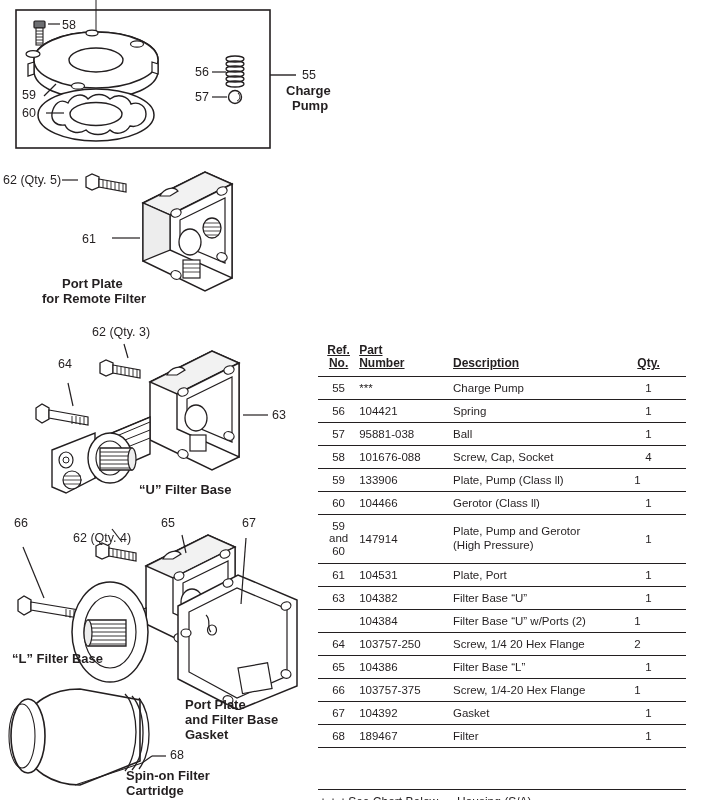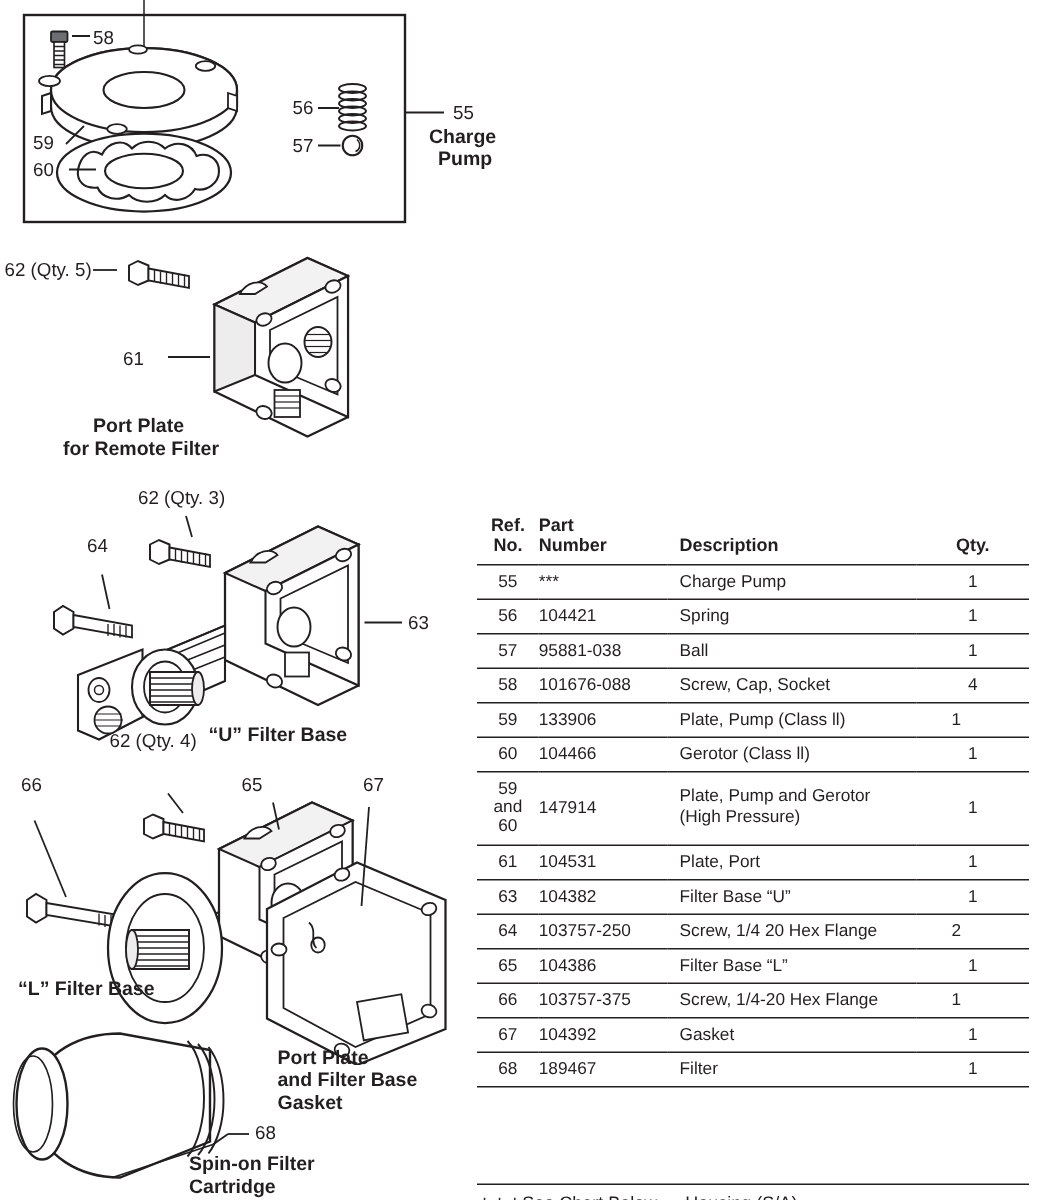--- a/index.html
+++ b/index.html
@@ -11,21 +11,21 @@
   .bold{font-weight:bold;}
   .ctr{text-align:left;}
 
   
   #parts-table{position:absolute;left:318px;top:340px;width:368px;}
   table.pt{border-collapse:collapse;width:368px;font-size:11.5px;}
   table.pt th,table.pt td{padding:0;border:0;vertical-align:middle;}
   table.pt thead th{
      font-weight:bold;font-size:12px;line-height:1.12;
      padding-bottom:5px;padding-top:4px;vertical-align:top;}
-  .th-top{border-top:2px solid #231f20;}
+  .th-top{border-top:2px solid #231f20;text-decoration:underline;}
   tbody tr{border-top:1.2px solid #231f20;}
   tbody td{height:22px;}
   .c-ref{width:44px;text-align:center;}
   .c-part{width:92px;text-align:left;}
   .c-desc{width:172px;text-align:left;padding-left:8px!important;}
   .c-qty{width:60px;text-align:center;}
   .qty-l{padding-right:22px!important;}
   .qty-r{padding-right:0!important;}
   .tall td{height:48px;}
   .ref-stack{line-height:1.12;}
@@ -314,21 +314,21 @@
     <ellipse cx="228" cy="180" rx="5" ry="4.2" fill="#fff" stroke="#231f20" stroke-width="1.2" transform="rotate(20 228 180)"></ellipse>
     <ellipse cx="186" cy="113" rx="5" ry="4" fill="#fff" stroke="#231f20" stroke-width="1.2"></ellipse>
     <ellipse cx="212" cy="110" rx="4.5" ry="5" fill="#fff" stroke="#231f20" stroke-width="1.2"></ellipse>
     <path d="M206 95 C212 100 206 108 211 112" fill="none" stroke="#231f20" stroke-width="1.2"></path>
     <rect x="238" y="148" width="30" height="26" fill="#ffffff" stroke="#231f20" stroke-width="1.2" transform="rotate(-10 238 148)"></rect>
   </g>
   <path d="M246 18 L241 84" stroke="#231f20" stroke-width="1.2" fill="none"></path>
 </svg>
 </div>
 <div class="lbl" style="left:14px;top:516px;">66</div>
-<div class="lbl" style="left:73px;top:487px;">62 (Qty. 4)</div>
+<div class="lbl" style="left:73px;top:531px;">62 (Qty. 4)</div>
 <div class="lbl" style="left:161px;top:516px;">65</div>
 <div class="lbl" style="left:242px;top:516px;">67</div>
 <div class="lbl bold" style="left:12px;top:652px;font-size:13px;">“L” Filter Base</div>
 <div class="lbl bold ctr" style="left:185px;top:698px;width:130px;font-size:13px;">Port Plate</div>
 <div class="lbl bold ctr" style="left:185px;top:713px;width:130px;font-size:13px;">and Filter Base</div>
 <div class="lbl bold ctr" style="left:185px;top:728px;width:130px;font-size:13px;">Gasket</div>
 
 <div class="abs" style="left:0;top:675px;width:230px;height:125px;">
 <svg width="230" height="125" viewBox="0 0 230 125">
   <g>
@@ -421,20 +421,26 @@
           <td class="c-desc">Plate, Port</td>
           <td class="c-qty qty-r">1</td>
         </tr>
         <tr>
           <td class="c-ref">63</td>
           <td class="c-part">104382</td>
           <td class="c-desc">Filter Base “U”</td>
           <td class="c-qty qty-r">1</td>
         </tr>
         <tr>
+          <td class="c-ref"></td>
+          <td class="c-part">104384</td>
+          <td class="c-desc">Filter Base “U” w/Ports (2)</td>
+          <td class="c-qty qty-l">1</td>
+        </tr>
+        <tr>
           <td class="c-ref">64</td>
           <td class="c-part">103757-250</td>
           <td class="c-desc">Screw, 1/4 20 Hex Flange</td>
           <td class="c-qty qty-l">2</td>
         </tr>
         <tr>
           <td class="c-ref">65</td>
           <td class="c-part">104386</td>
           <td class="c-desc">Filter Base “L”</td>
           <td class="c-qty qty-r">1</td>

